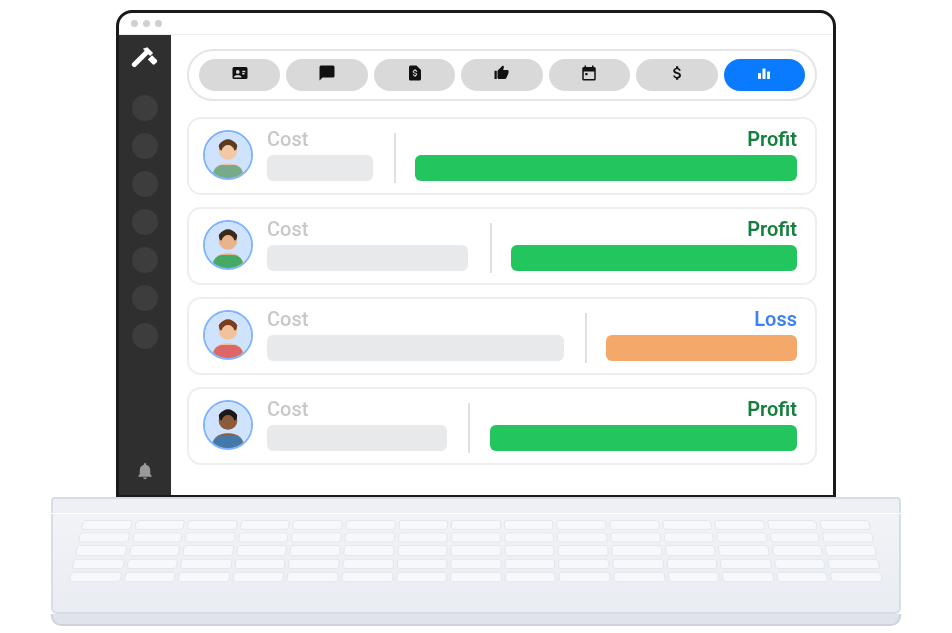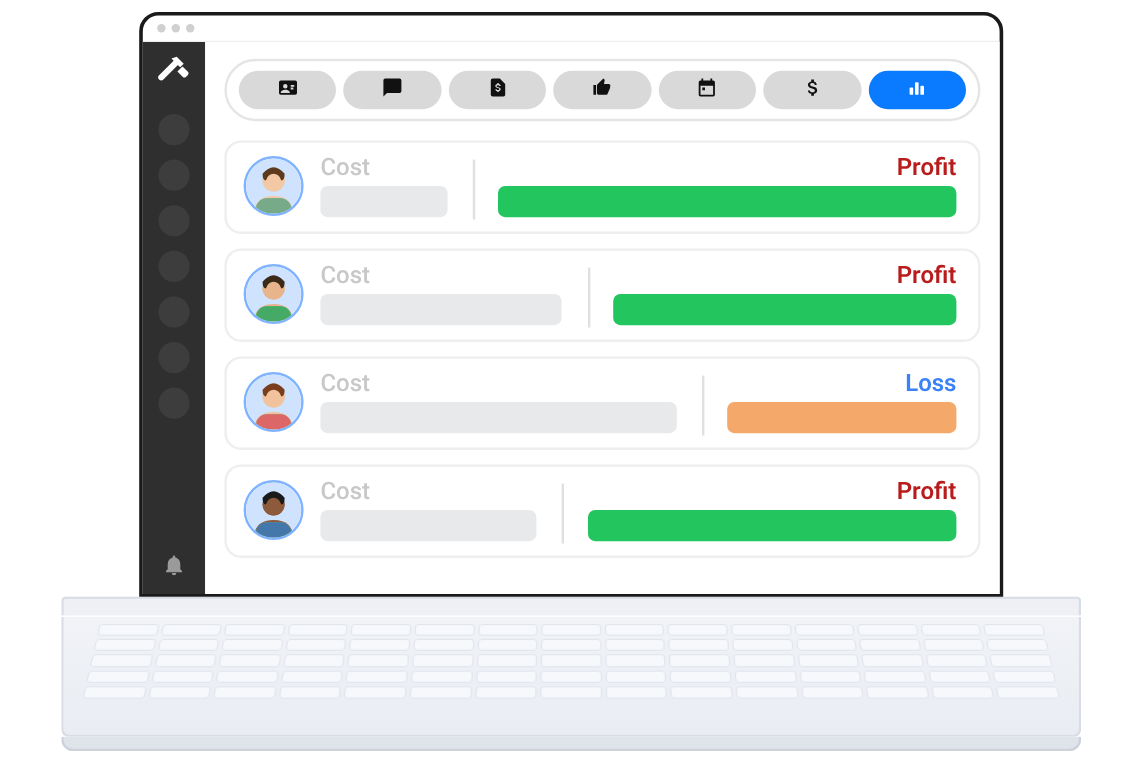--- a/index.html
+++ b/index.html
@@ -116,21 +116,21 @@
   .cost-label {
     color: #c8c8c8;
     font-size: 20px;
     font-weight: 500;
   }
   .result-label {
     margin-left: auto;
     font-size: 20px;
     font-weight: 600;
   }
-  .result-label.profit { color: #b91c1c; }
+  .result-label.profit { color: #15803d; }
   .result-label.loss { color: #3b82f6; }
   .bars {
     position: relative;
     height: 26px;
   }
   .cost-bar {
     position: absolute;
     left: 0;
     top: 0;
     height: 26px;

